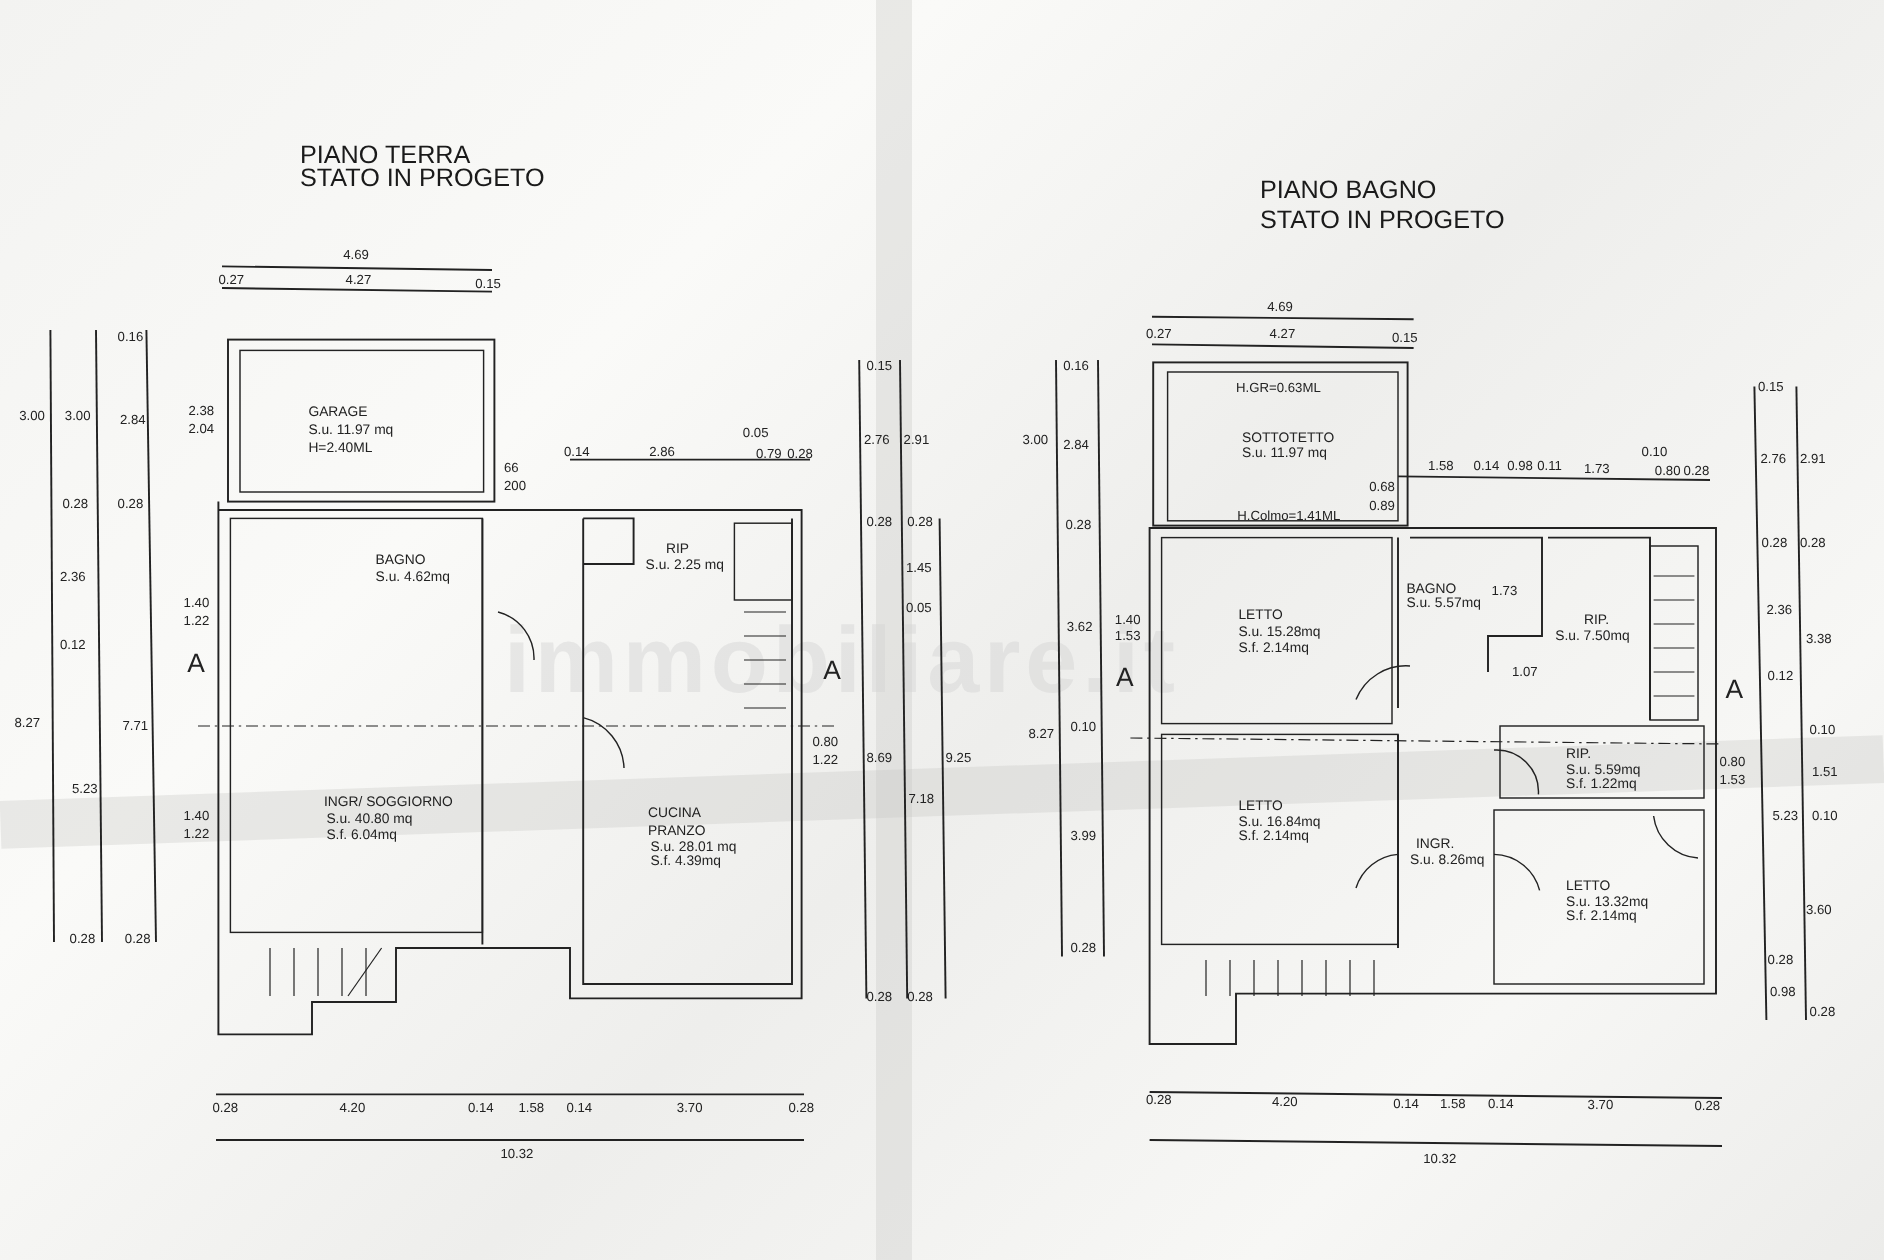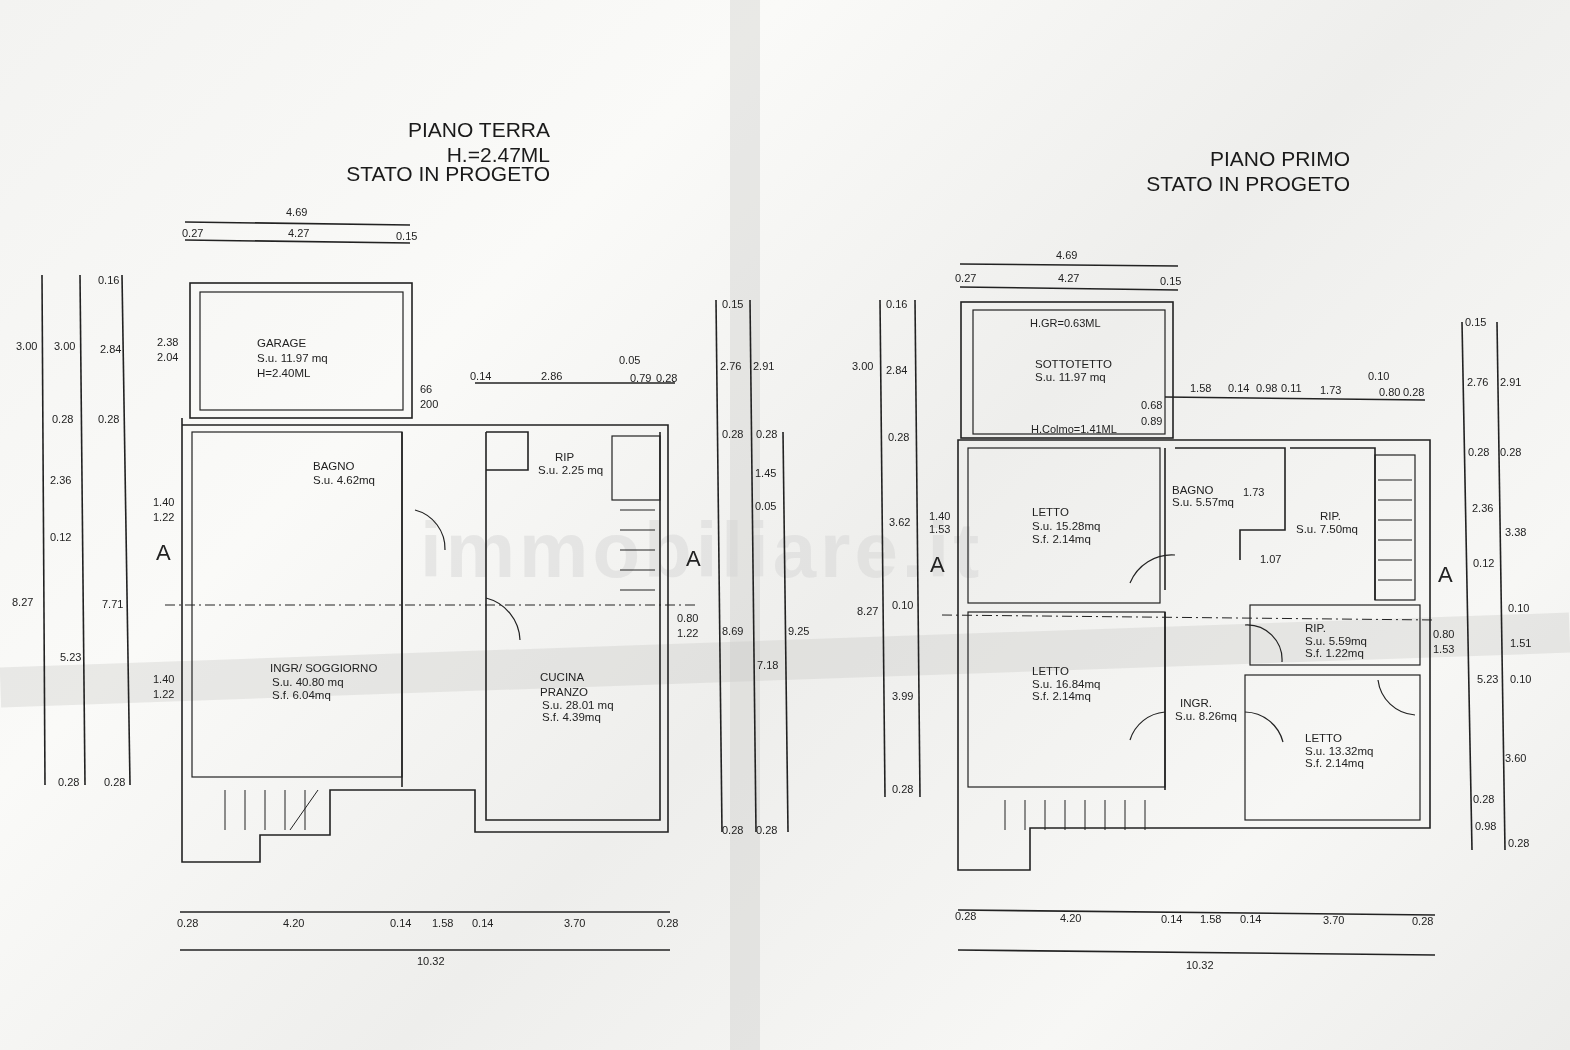--- a/index.html
+++ b/index.html
@@ -2,43 +2,42 @@
 <html><head>
 <meta charset="utf-8">
 <style>
   html, body { margin:0; padding:0; }
   body {
     width:1570px; height:1050px; position:relative; overflow:hidden;
     background: linear-gradient(135deg,#f3f3f1 0%,#fafaf8 30%,#eeeeec 55%,#f7f7f5 80%,#ececea 100%);
     font-family:"Liberation Sans", sans-serif; color:#1c1c1c;
   }
   .fold { position:absolute; background:rgba(200,200,198,0.35); }
-  .title { position:absolute; text-align:right; font-size:21px; line-height:25px; color:#1a1a1a; }
+  .title { position:absolute; text-align:left; font-size:21px; line-height:25px; color:#1a1a1a; }
   .title span { display:block; }
   svg { position:absolute; left:0; top:0; }
   .t { font-family:"Liberation Sans", sans-serif; font-size:11px; fill:#222; }
   .tl { font-family:"Liberation Sans", sans-serif; font-size:11.5px; fill:#222; }
   .ta { font-family:"Liberation Sans", sans-serif; font-size:22px; fill:#222; }
   .wm { position:absolute; left:420px; top:505px; font-size:78px; font-weight:bold; color:rgba(210,210,210,0.45); letter-spacing:4px; font-family:"Liberation Sans", sans-serif; }
 </style>
 </head>
 <body>
 
 <div class="fold" style="left:0;top:640px;width:1570px;height:40px;transform:rotate(-2deg);"></div>
 <div class="fold" style="left:730px;top:0;width:30px;height:1050px;"></div>
 
 <div class="wm">immobiliare.it</div>
 
 <div class="title" style="left:250px;top:117px;width:300px;">
   <span>PIANO TERRA</span>
-  <span>H.=2.47ML</span>
   <span style="margin-top:-6px">STATO IN PROGETO</span>
 </div>
 <div class="title" style="left:1050px;top:146px;width:300px;">
-  <span>PIANO PRIMO</span>
+  <span>PIANO BAGNO</span>
   <span>STATO IN PROGETO</span>
 </div>
 
 <svg width="1570" height="1050" viewBox="0 0 1570 1050">
   <g stroke="#222" fill="none" stroke-width="1.6">
 
     <line x1="185" y1="222" x2="410" y2="225"></line>
       <line x1="185" y1="240" x2="410" y2="243"></line>
 
     <rect x="190" y="283" width="222" height="135"></rect>

